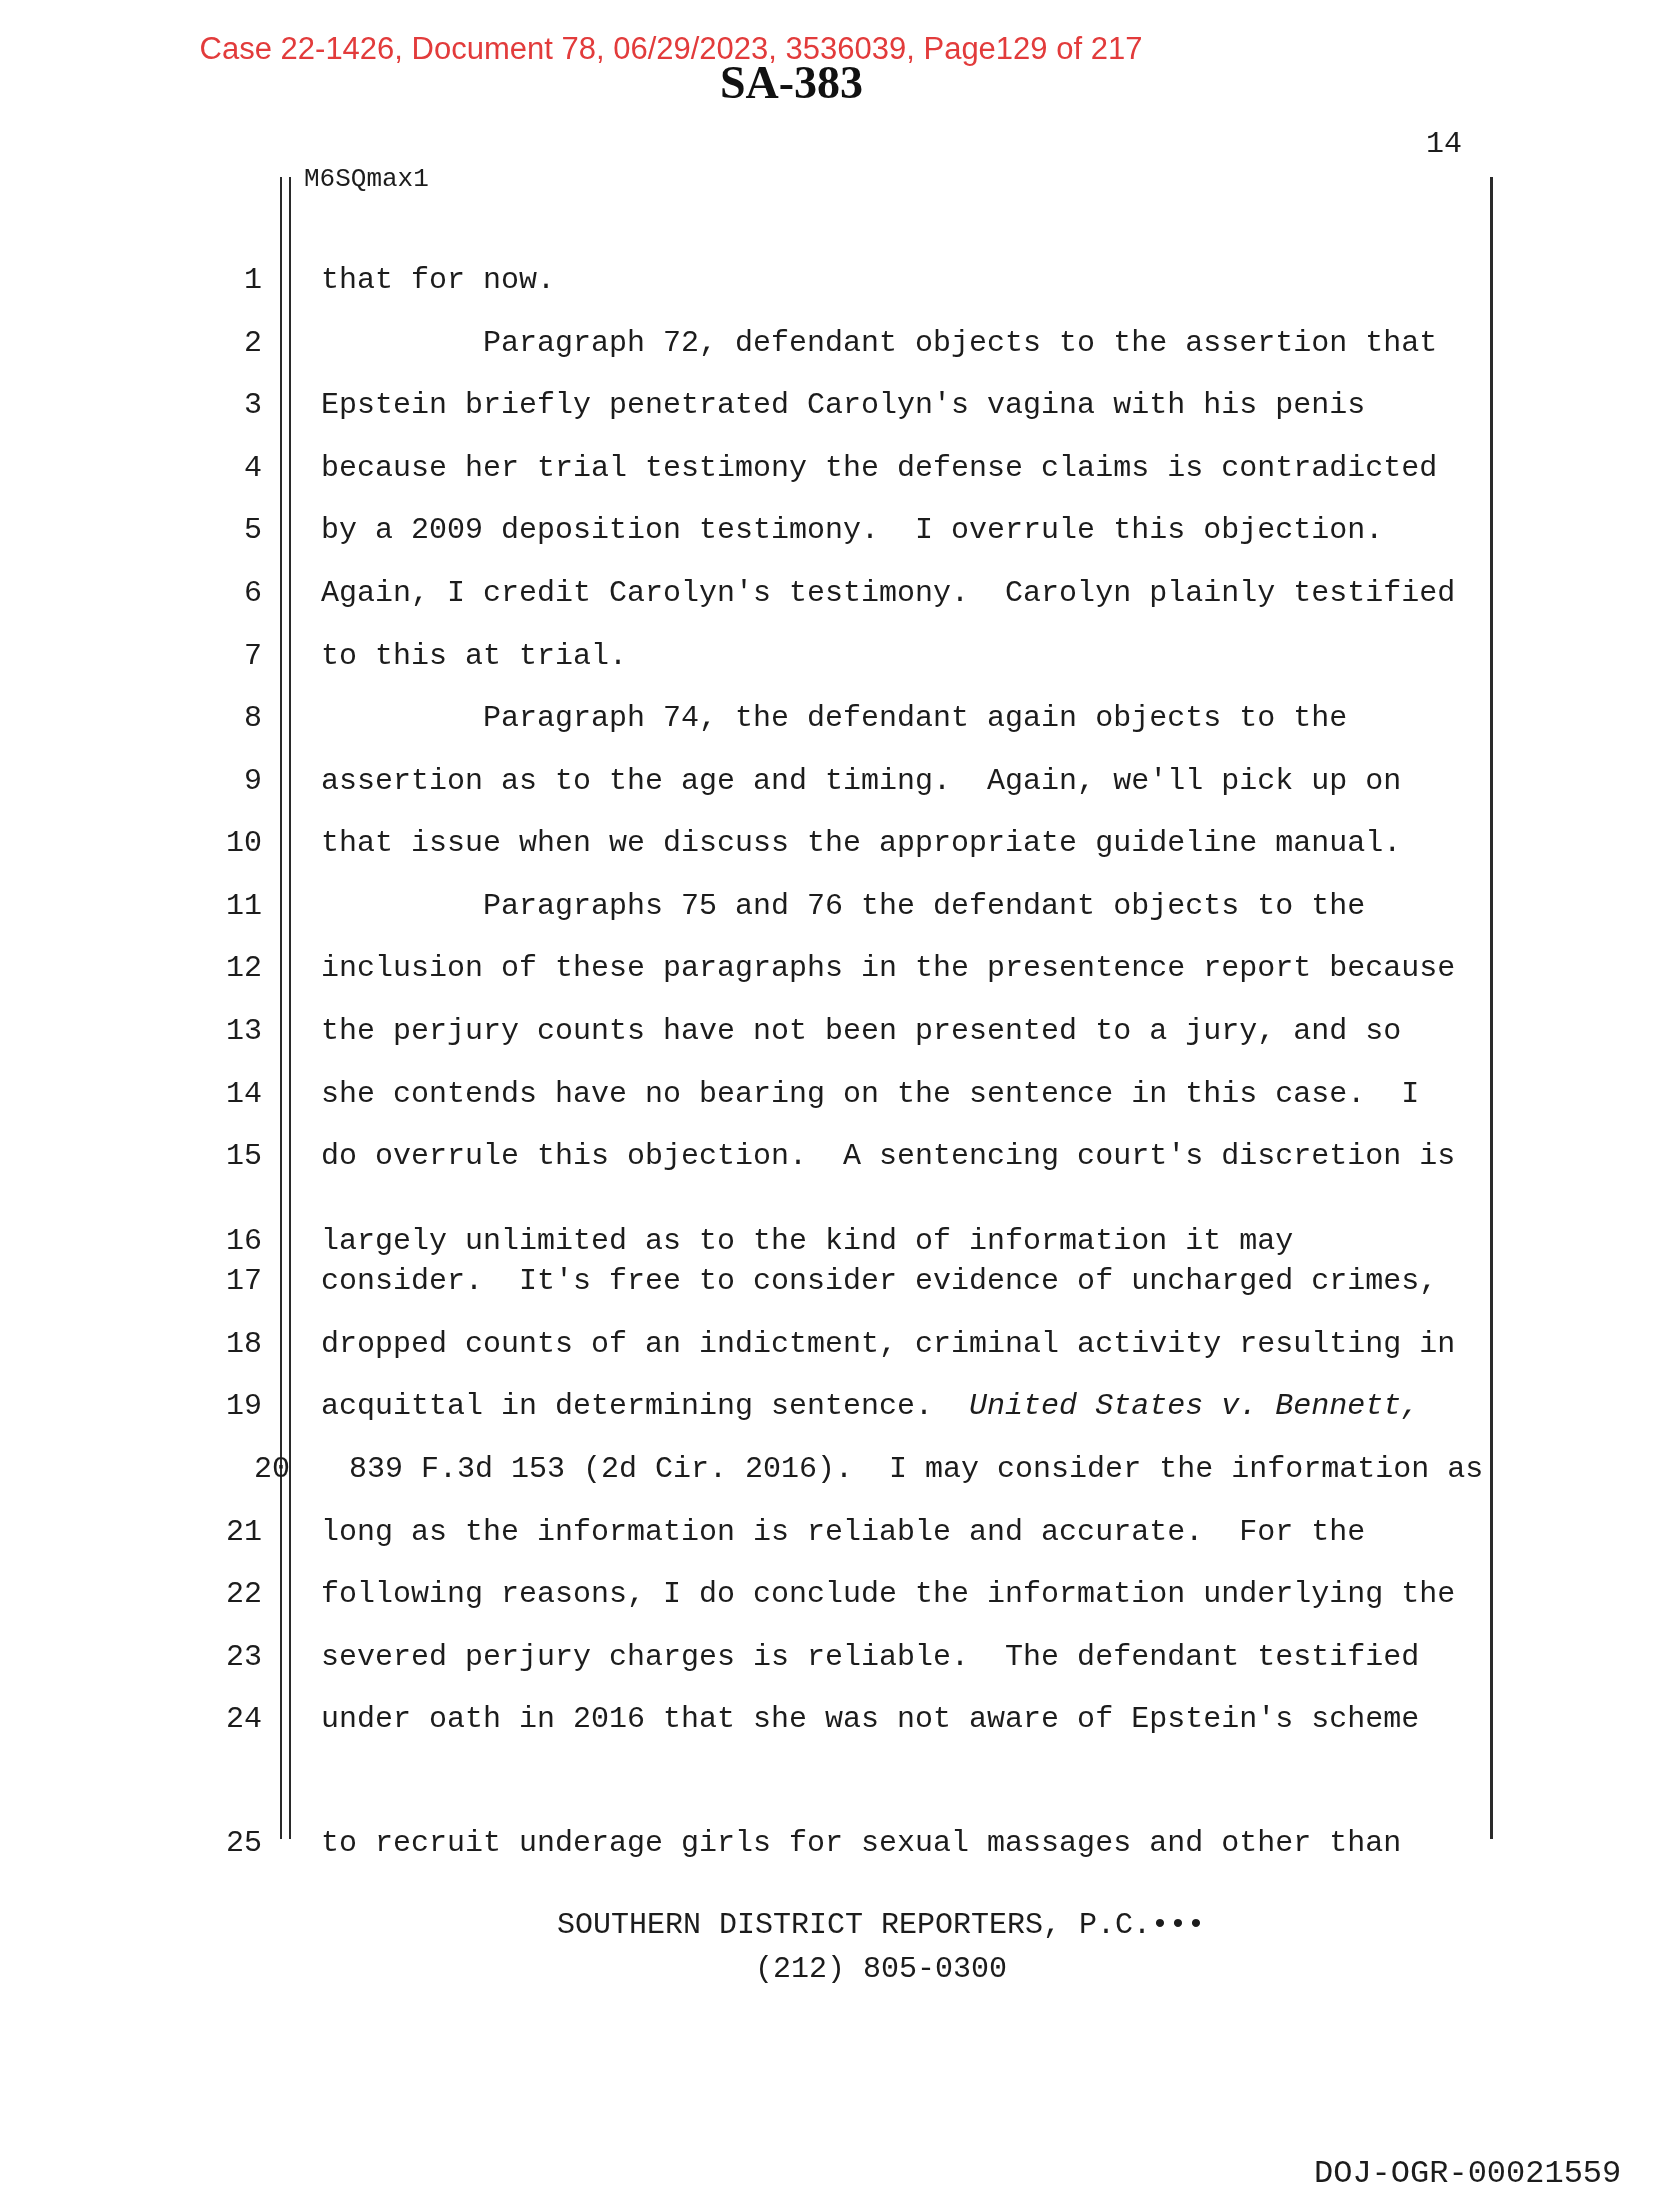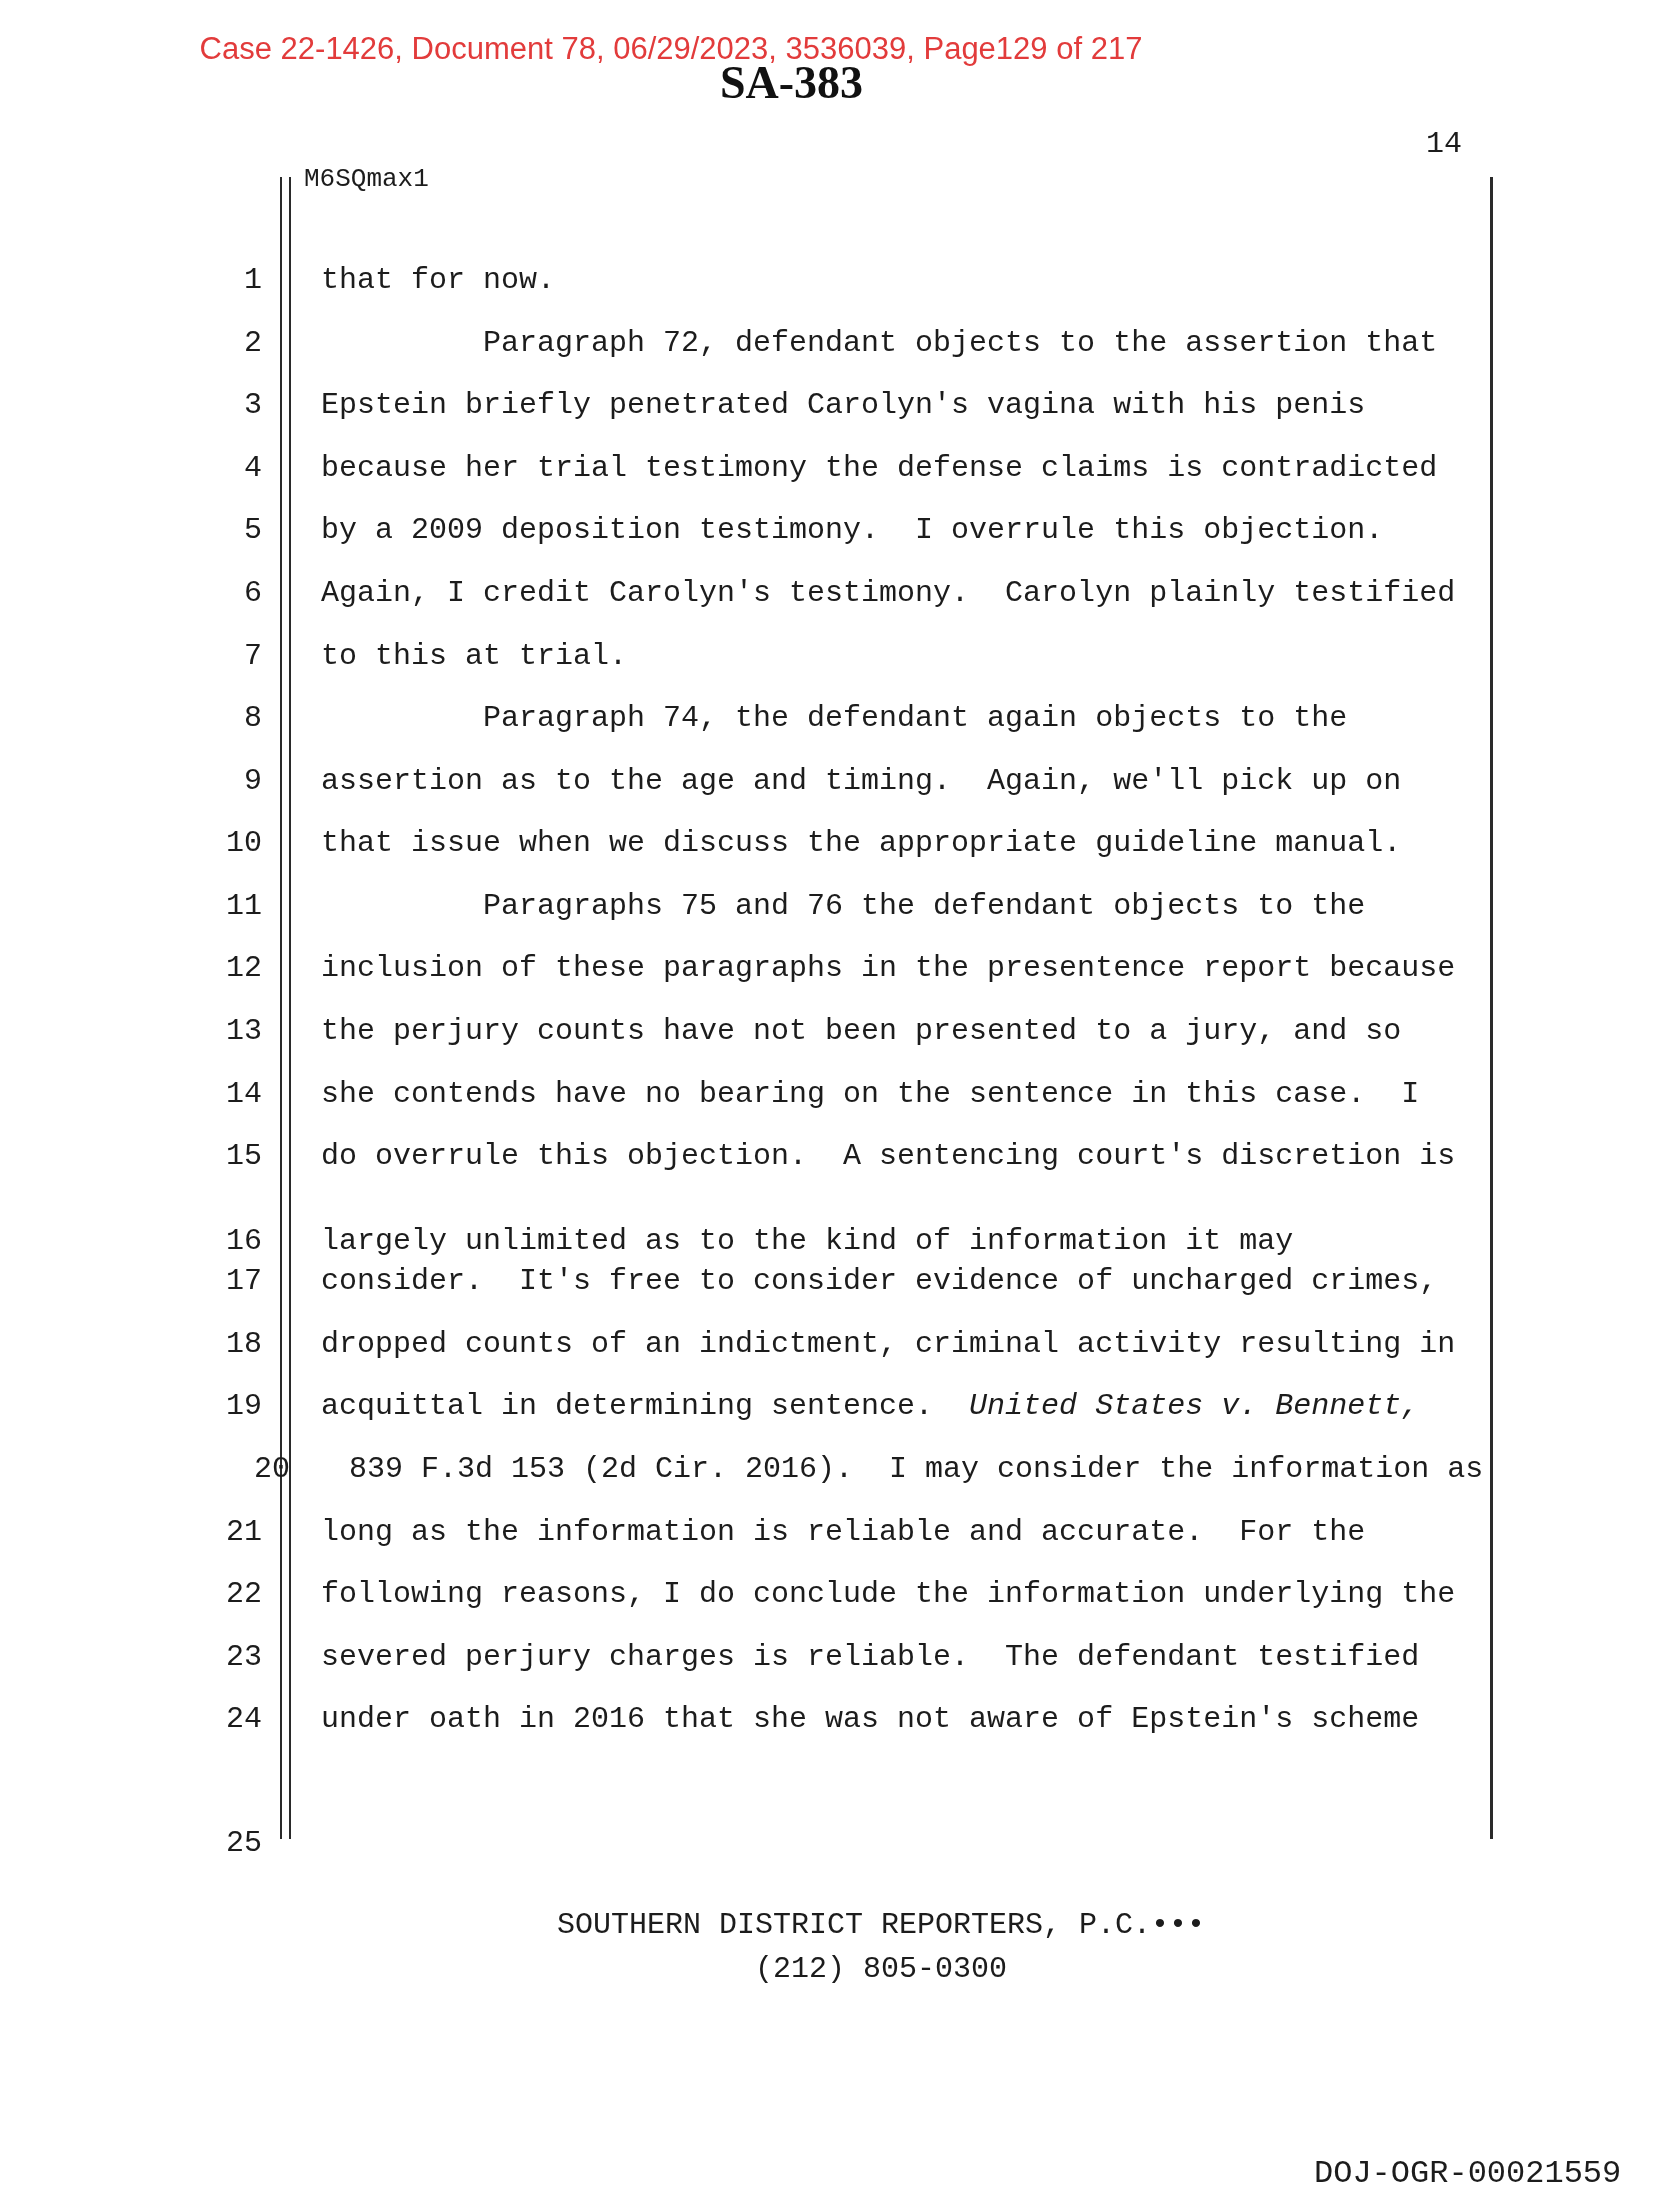--- a/index.html
+++ b/index.html
@@ -176,20 +176,21 @@
       <div class="line" style="top: 1639px;">
         <span class="lnum">23</span>
         <span class="ltext"><span>severed perjury charges is reliable.  The defendant testified</span></span>
       </div>
       <div class="line" style="top: 1701px;">
         <span class="lnum">24</span>
         <span class="ltext"><span>under oath in 2016 that she was not aware of Epstein's scheme</span></span>
       </div>
       <div class="line" style="top: 1825px;">
         <span class="lnum">25</span>
+        <span class="ltext"><span>to recruit underage girls for sexual massages and other than</span></span>
       </div>
     </div>
 
   <div class="footer">
     <div>SOUTHERN DISTRICT REPORTERS, P.C.•••</div>
     <div>(212) 805-0300</div>
   </div>
 
   <div class="docid">DOJ-OGR-00021559</div>
 

